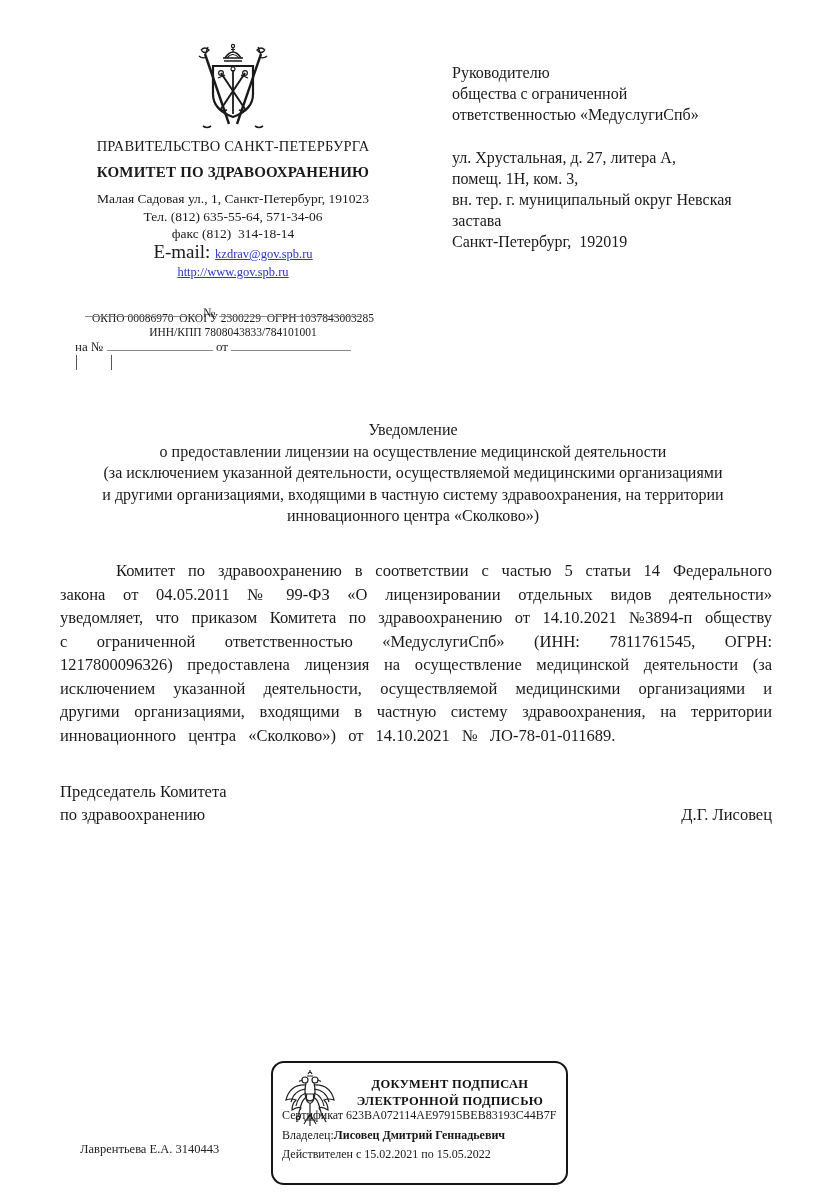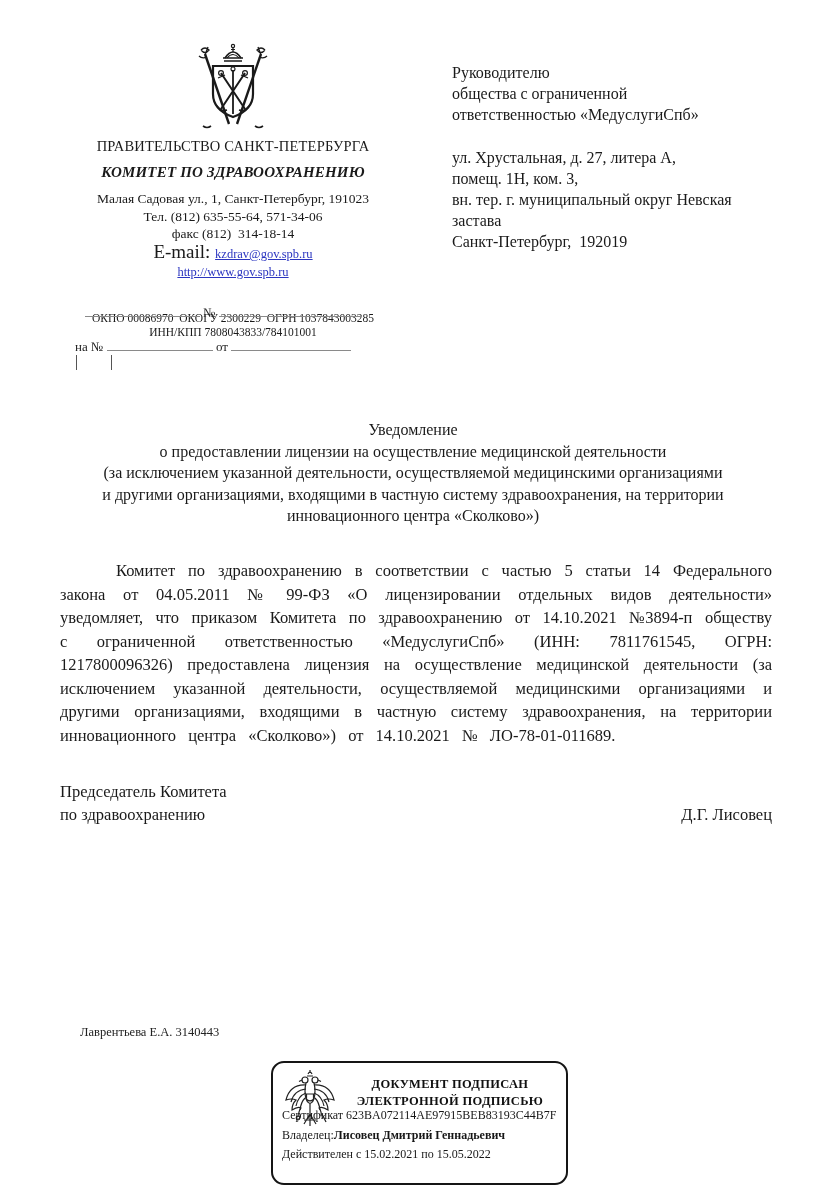--- a/index.html
+++ b/index.html
@@ -17,21 +17,21 @@
 
   
   .letterhead {
     position: absolute;
     left: 57px; top: 40px;
     width: 352px;
     text-align: center;
   }
   .coat-of-arms { display: block; margin: 0 auto 6px auto; }
   .gov-title { font-size: 14.5px; letter-spacing: 0.2px; margin-top: 2px; }
-  .committee-title { font-size: 15px; font-weight: bold; margin-top: 9px; letter-spacing: 0.2px; font-style: italic; }
+  .committee-title { font-size: 15px; font-weight: bold; margin-top: 9px; letter-spacing: 0.2px; }
   .lh-contacts { margin-top: 9px; font-size: 13.5px; line-height: 17.5px; }
   .lh-link { color: #2b35c0; font-size: 12.5px; }
   .lh-codes { margin-top: 29px; font-size: 11.5px; line-height: 14.5px; }
 
   
   .ref-line { position: absolute; font-size: 13px; color: #222; }
   .ref-line .blank {
     display: inline-block;
     border-bottom: 1px solid #8a8a8a;
     height: 14px;
@@ -87,21 +87,21 @@
     display: flex;
     justify-content: space-between;
     align-items: flex-end;
     font-size: 16.5px;
     line-height: 22.5px;
   }
 
   
   .executor {
     position: absolute;
-    left: 80px; top: 1025px;
+    left: 80px; top: 1142px;
     font-size: 12.5px;
     color: #222;
   }
   .stamp {
     position: absolute;
     left: 271px; top: 1061px;
     width: 297px; height: 124px;
     border: 2px solid #151515;
     border-radius: 13px;
     background: #fff;

